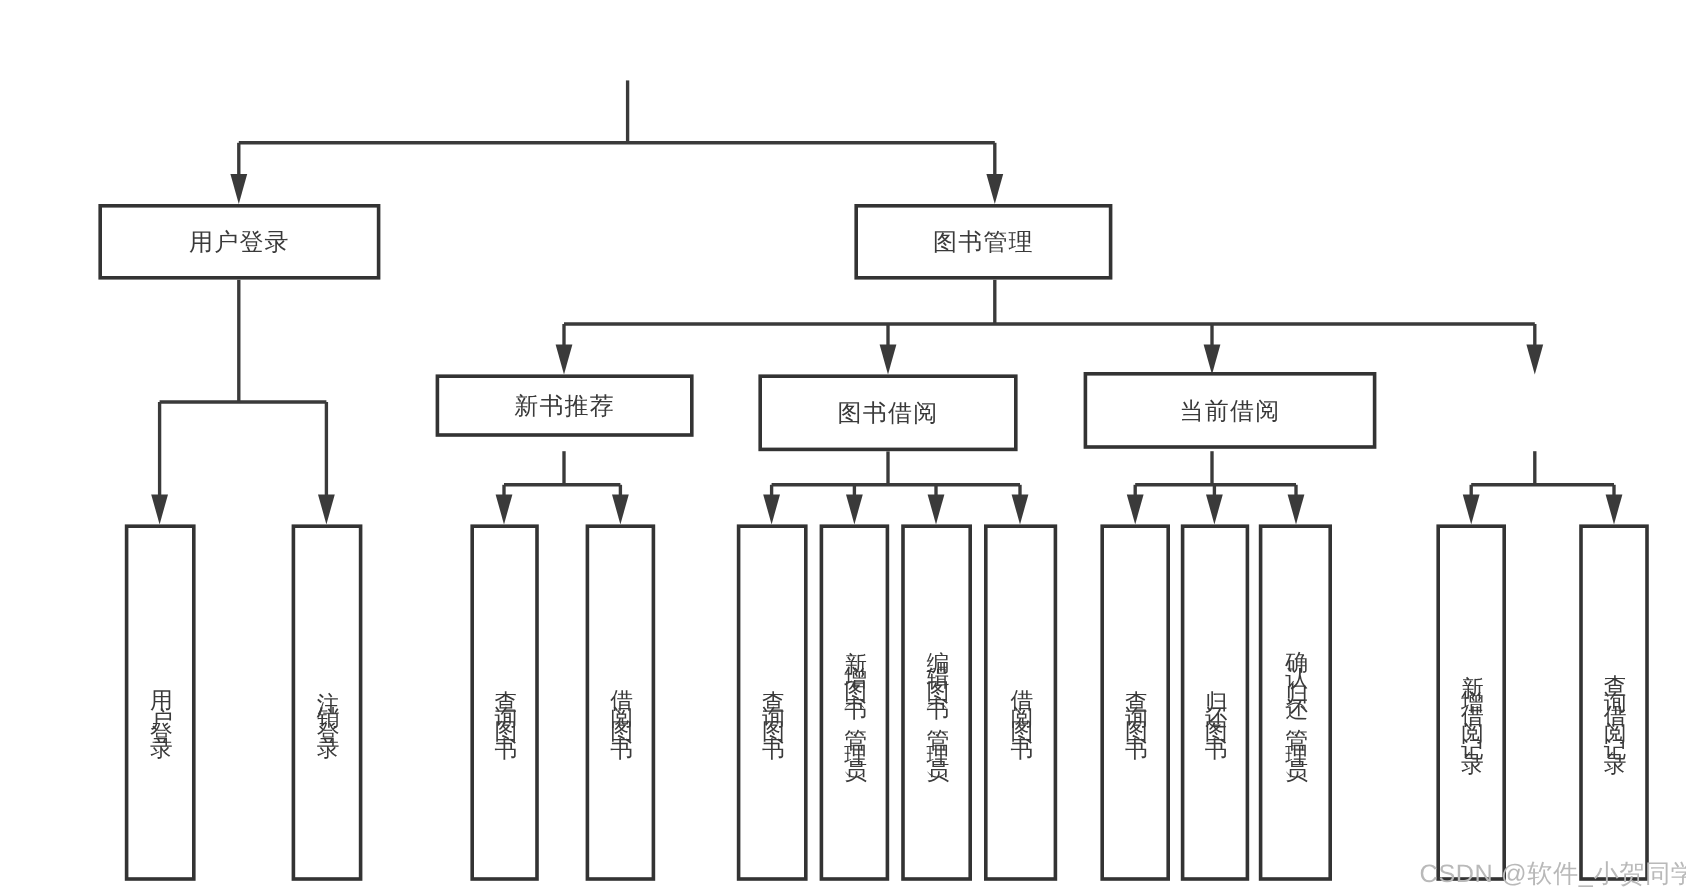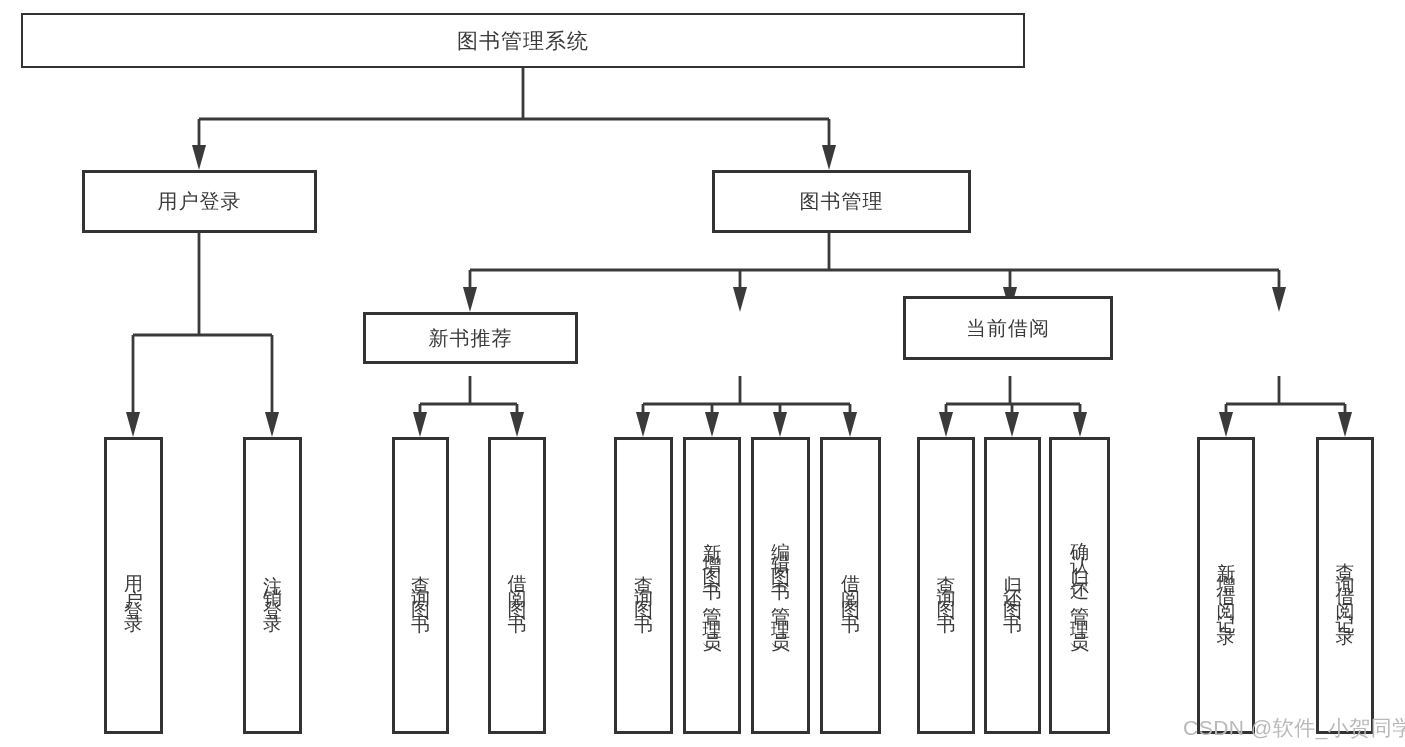--- a/index.html
+++ b/index.html
@@ -139,27 +139,27 @@
 
       <polygon points="939,412 953,412 946,437"></polygon>
       <polygon points="1005,412 1019,412 1012,437"></polygon>
       <polygon points="1073,412 1087,412 1080,437"></polygon>
 
       <polygon points="1219,412 1233,412 1226,437"></polygon>
       <polygon points="1338,412 1352,412 1345,437"></polygon>
     </g>
   </svg>
 
-  <div class="hbox root" style="left:21px; top:13px; width:1004px; height:55px;">图书管理系统</div>
 
   <div class="hbox" style="left:82px; top:170px; width:235px; height:63px;">用户登录</div>
-  <div class="hbox" style="left:712px; top:170px; width:259px; height:63px;">图书管理</div>
+  <div class="hbox" style="left:712px; top:170px; width:215px; height:63px;">图书管理</div>
 
   <div class="hbox" style="left:363px; top:312px; width:215px; height:52px;">新书推荐</div>
-  <div class="hbox" style="left:903px; top:296px; width:210px; height:64px;">当前借阅</div>
+  <div class="hbox" style="left:632px; top:312px; width:216px; height:64px;">图书借阅</div>
+  <div class="hbox" style="left:903px; top:310px; width:244px; height:64px;">当前借阅</div>
 
   <div class="vbox" style="left:104px; width:59px;">用户登录</div>
   <div class="vbox" style="left:243px; width:59px;">注销登录</div>
 
   <div class="vbox" style="left:392px; width:57px;">查询图书</div>
   <div class="vbox" style="left:488px; width:58px;">借阅图书</div>
 
   <div class="vbox" style="left:614px; width:59px;">查询图书</div>
   <div class="vbox" style="left:683px; width:58px;">新增图书（管理员）</div>
   <div class="vbox" style="left:751px; width:59px;">编辑图书（管理员）</div>

